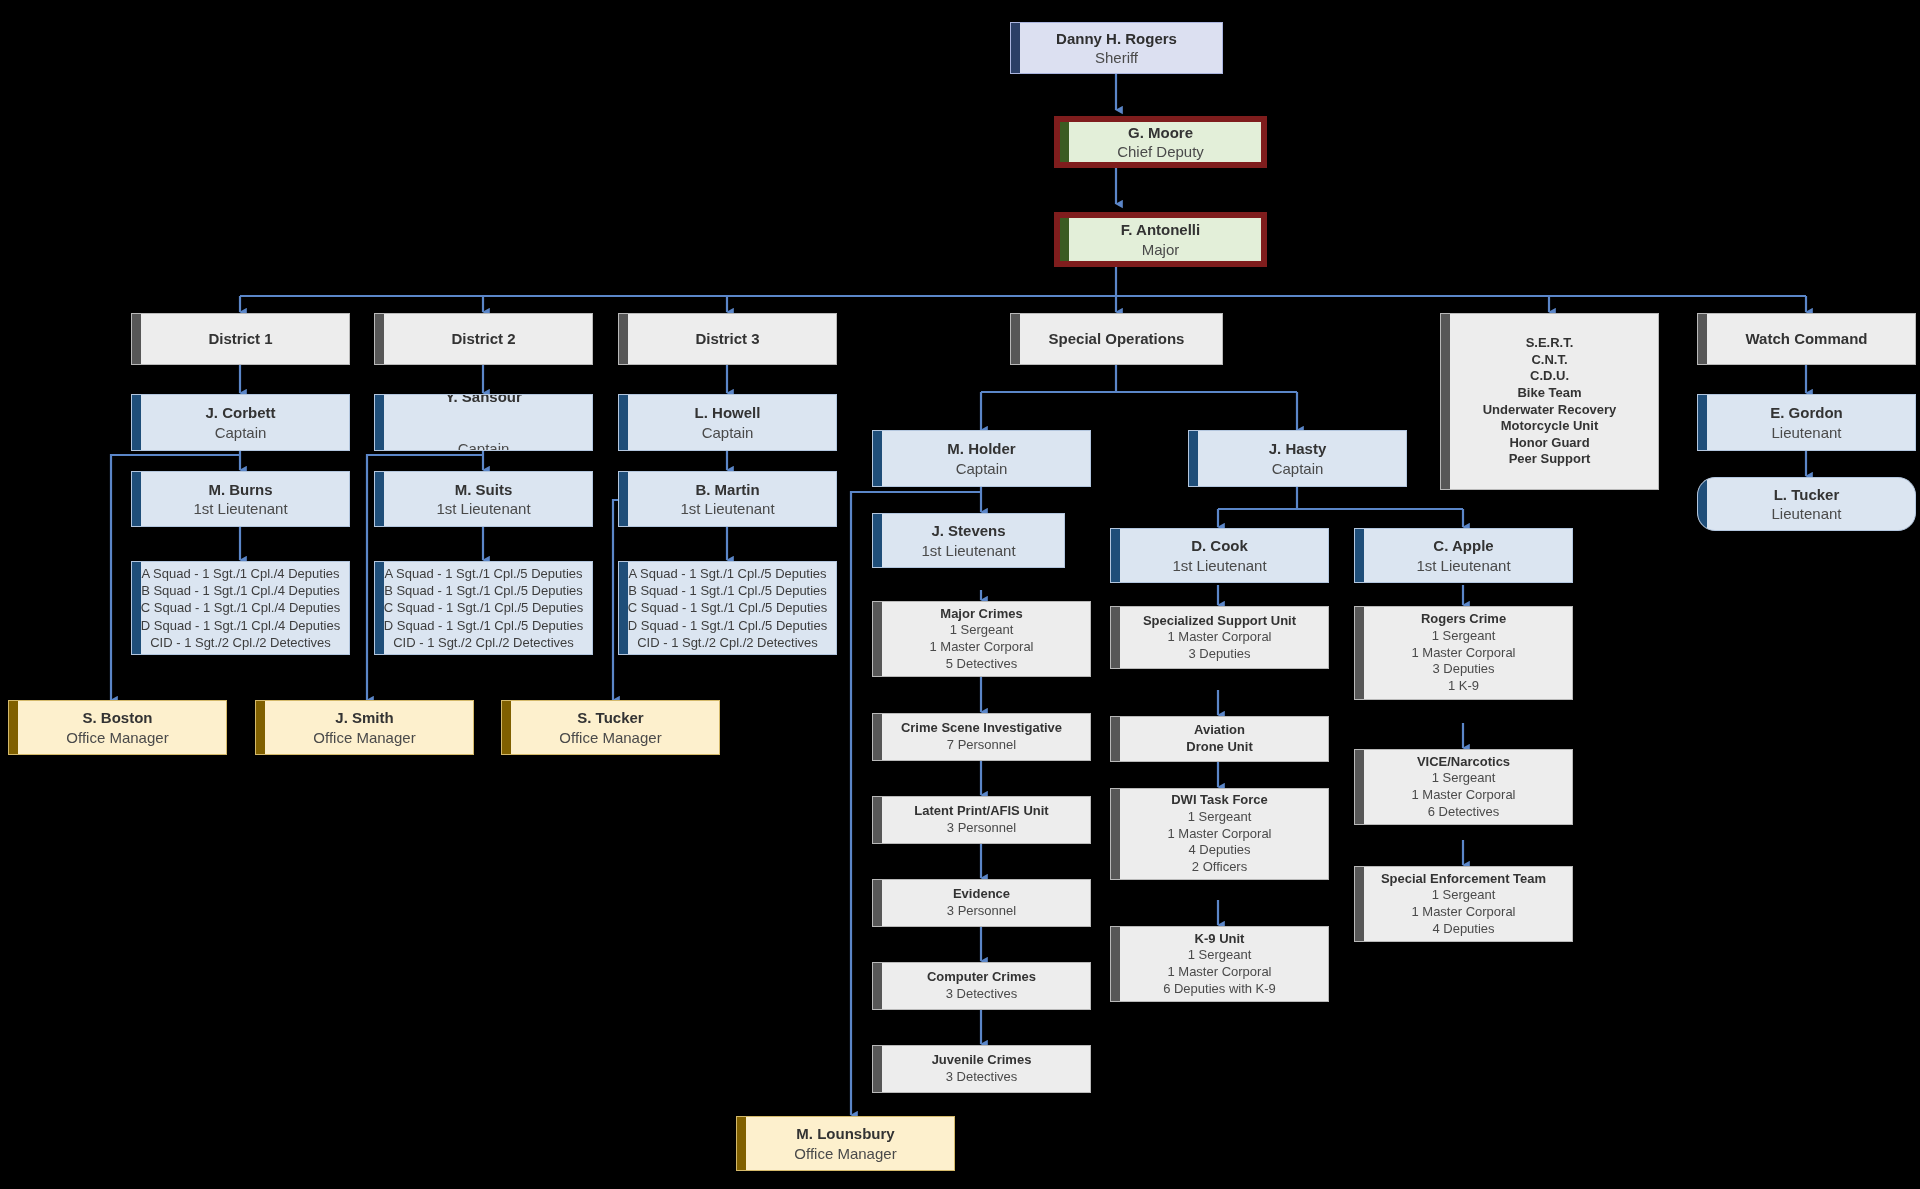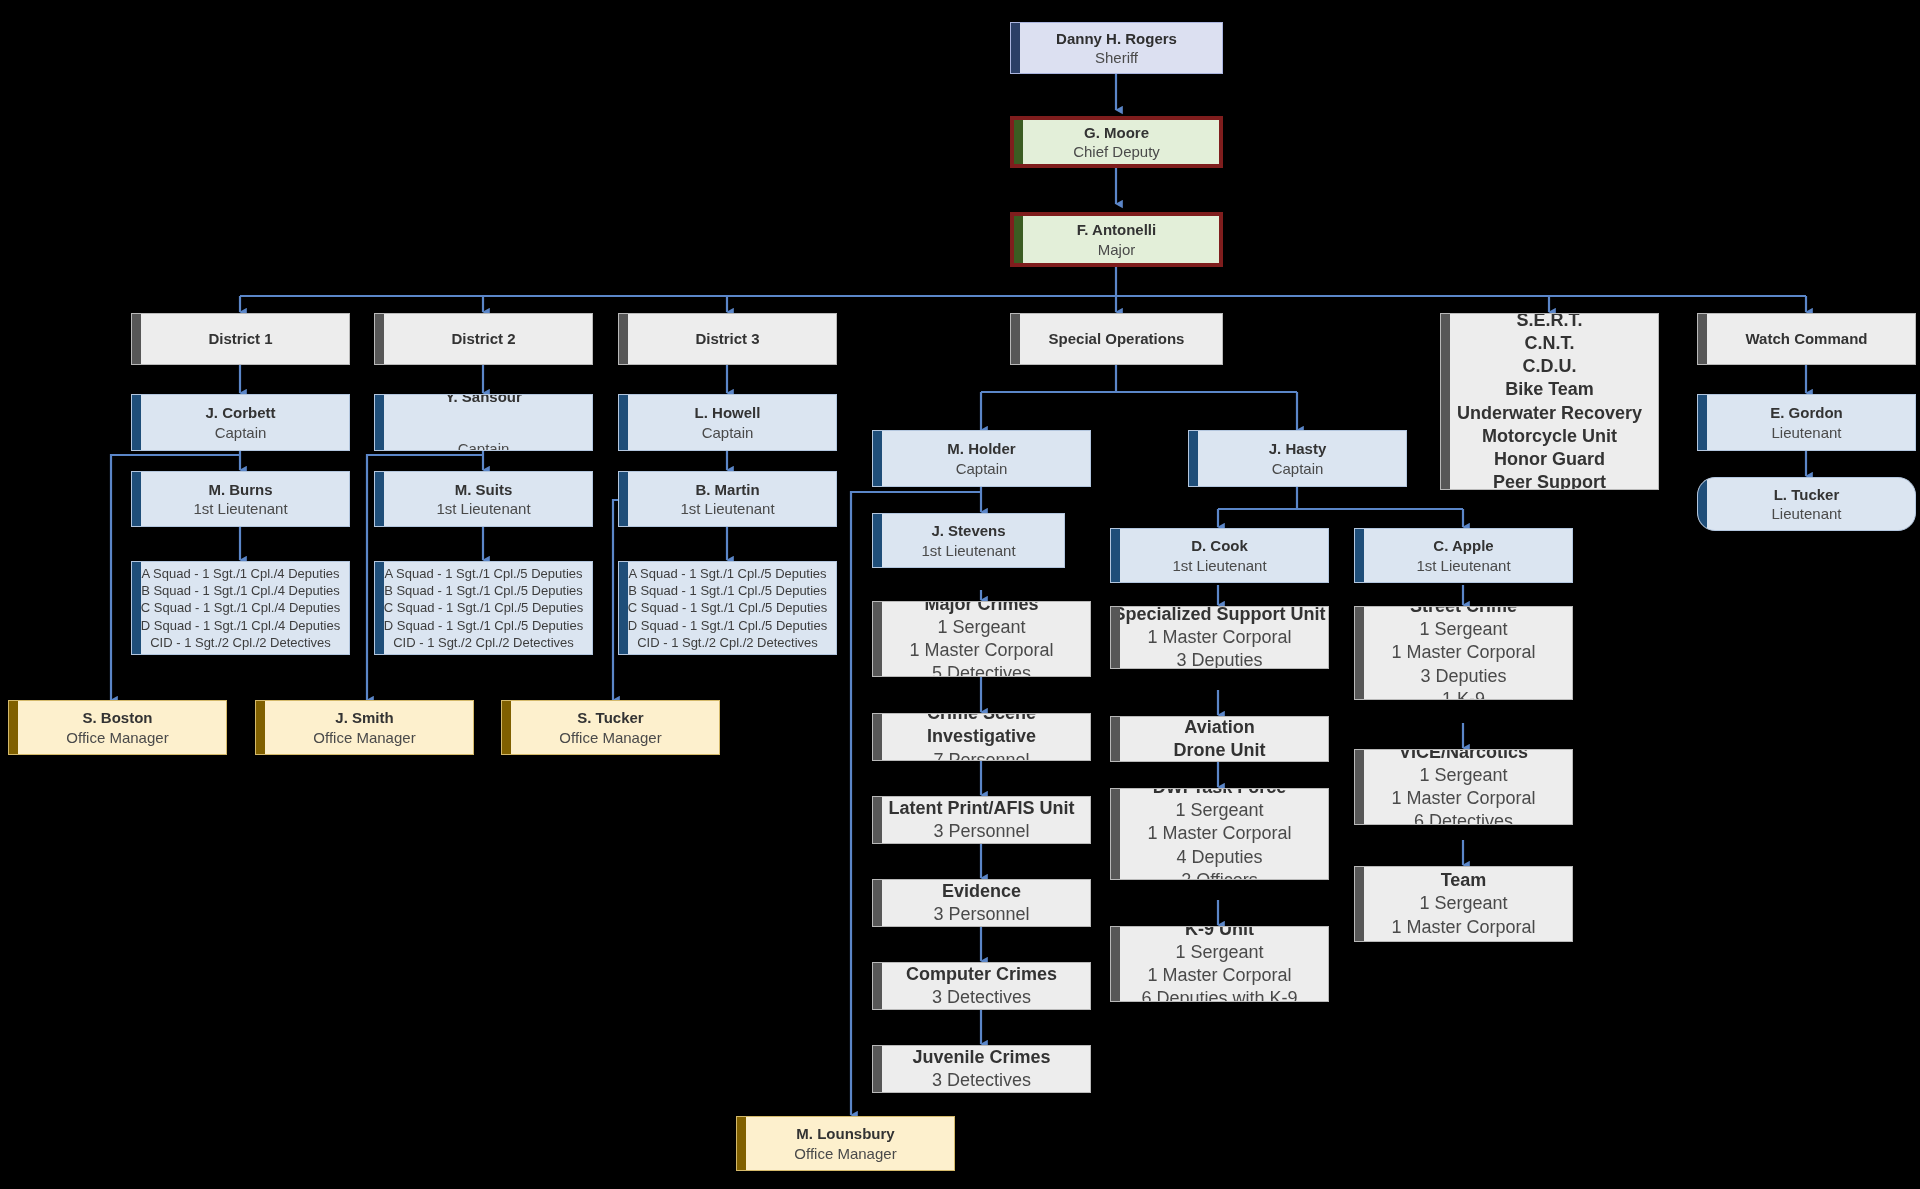--- a/index.html
+++ b/index.html
@@ -47,33 +47,33 @@
     color: #333333;
   }
   .sub {
     color: #4a4a4a;
   }
   
   .sty-lavender { background: #dce0f1; border: 1px solid #aab4de; }
   .sty-lavender .lbar { background: #2b3f66; }
   .sty-lavender .ttl { color: #2f2f2f; }
 
-  .sty-green { background: #e3efd9; border: 4px solid #7f1d1d; }
+  .sty-green { background: #e3efd9; border: 6px solid #7f1d1d; margin-left: 44px; }
   .sty-green .lbar { background: #3b5c22; }
 
   .sty-gray { background: #ededed; border: 1px solid #b9b9b9; }
   .sty-gray .lbar { background: #575757; }
 
   .sty-blue { background: #dbe5f1; border: 1px solid #b3c6de; }
   .sty-blue .lbar { background: #1f4e79; }
 
   .sty-cream { background: #fdf0cd; border: 1px solid #d4b96a; }
   .sty-cream .lbar { background: #806000; }
 
-  .t14 { font-size: 18px; }
+  .t14 { font-size: 13px; }
   .t15 { font-size: 15px; }
   .sq { font-size: 13px; color: #3d3d3d; line-height: 1.32; }
 </style>
 </head>
 <body>
 
 <div id="chart">
 
   <svg class="connectors" viewBox="0 0 1920 1189">
     <defs>
@@ -343,21 +343,21 @@
   <div class="node sty-gray" style="left:1110px; top:926px; width:219px; height:76px;">
     <span class="lbar"></span>
     <div class="ttl t14">K-9 Unit</div>
     <div class="sub t14">1 Sergeant</div>
     <div class="sub t14">1 Master Corporal</div>
     <div class="sub t14">6 Deputies with K-9</div>
   </div>
 
   <div class="node sty-gray" style="left:1354px; top:606px; width:219px; height:94px;">
     <span class="lbar"></span>
-    <div class="ttl t14">Street Crime</div>
+    <div class="ttl t14">Rogers Crime</div>
     <div class="sub t14">1 Sergeant</div>
     <div class="sub t14">1 Master Corporal</div>
     <div class="sub t14">3 Deputies</div>
     <div class="sub t14">1 K-9</div>
   </div>
   <div class="node sty-gray" style="left:1354px; top:749px; width:219px; height:76px;">
     <span class="lbar"></span>
     <div class="ttl t14">VICE/Narcotics</div>
     <div class="sub t14">1 Sergeant</div>
     <div class="sub t14">1 Master Corporal</div>

